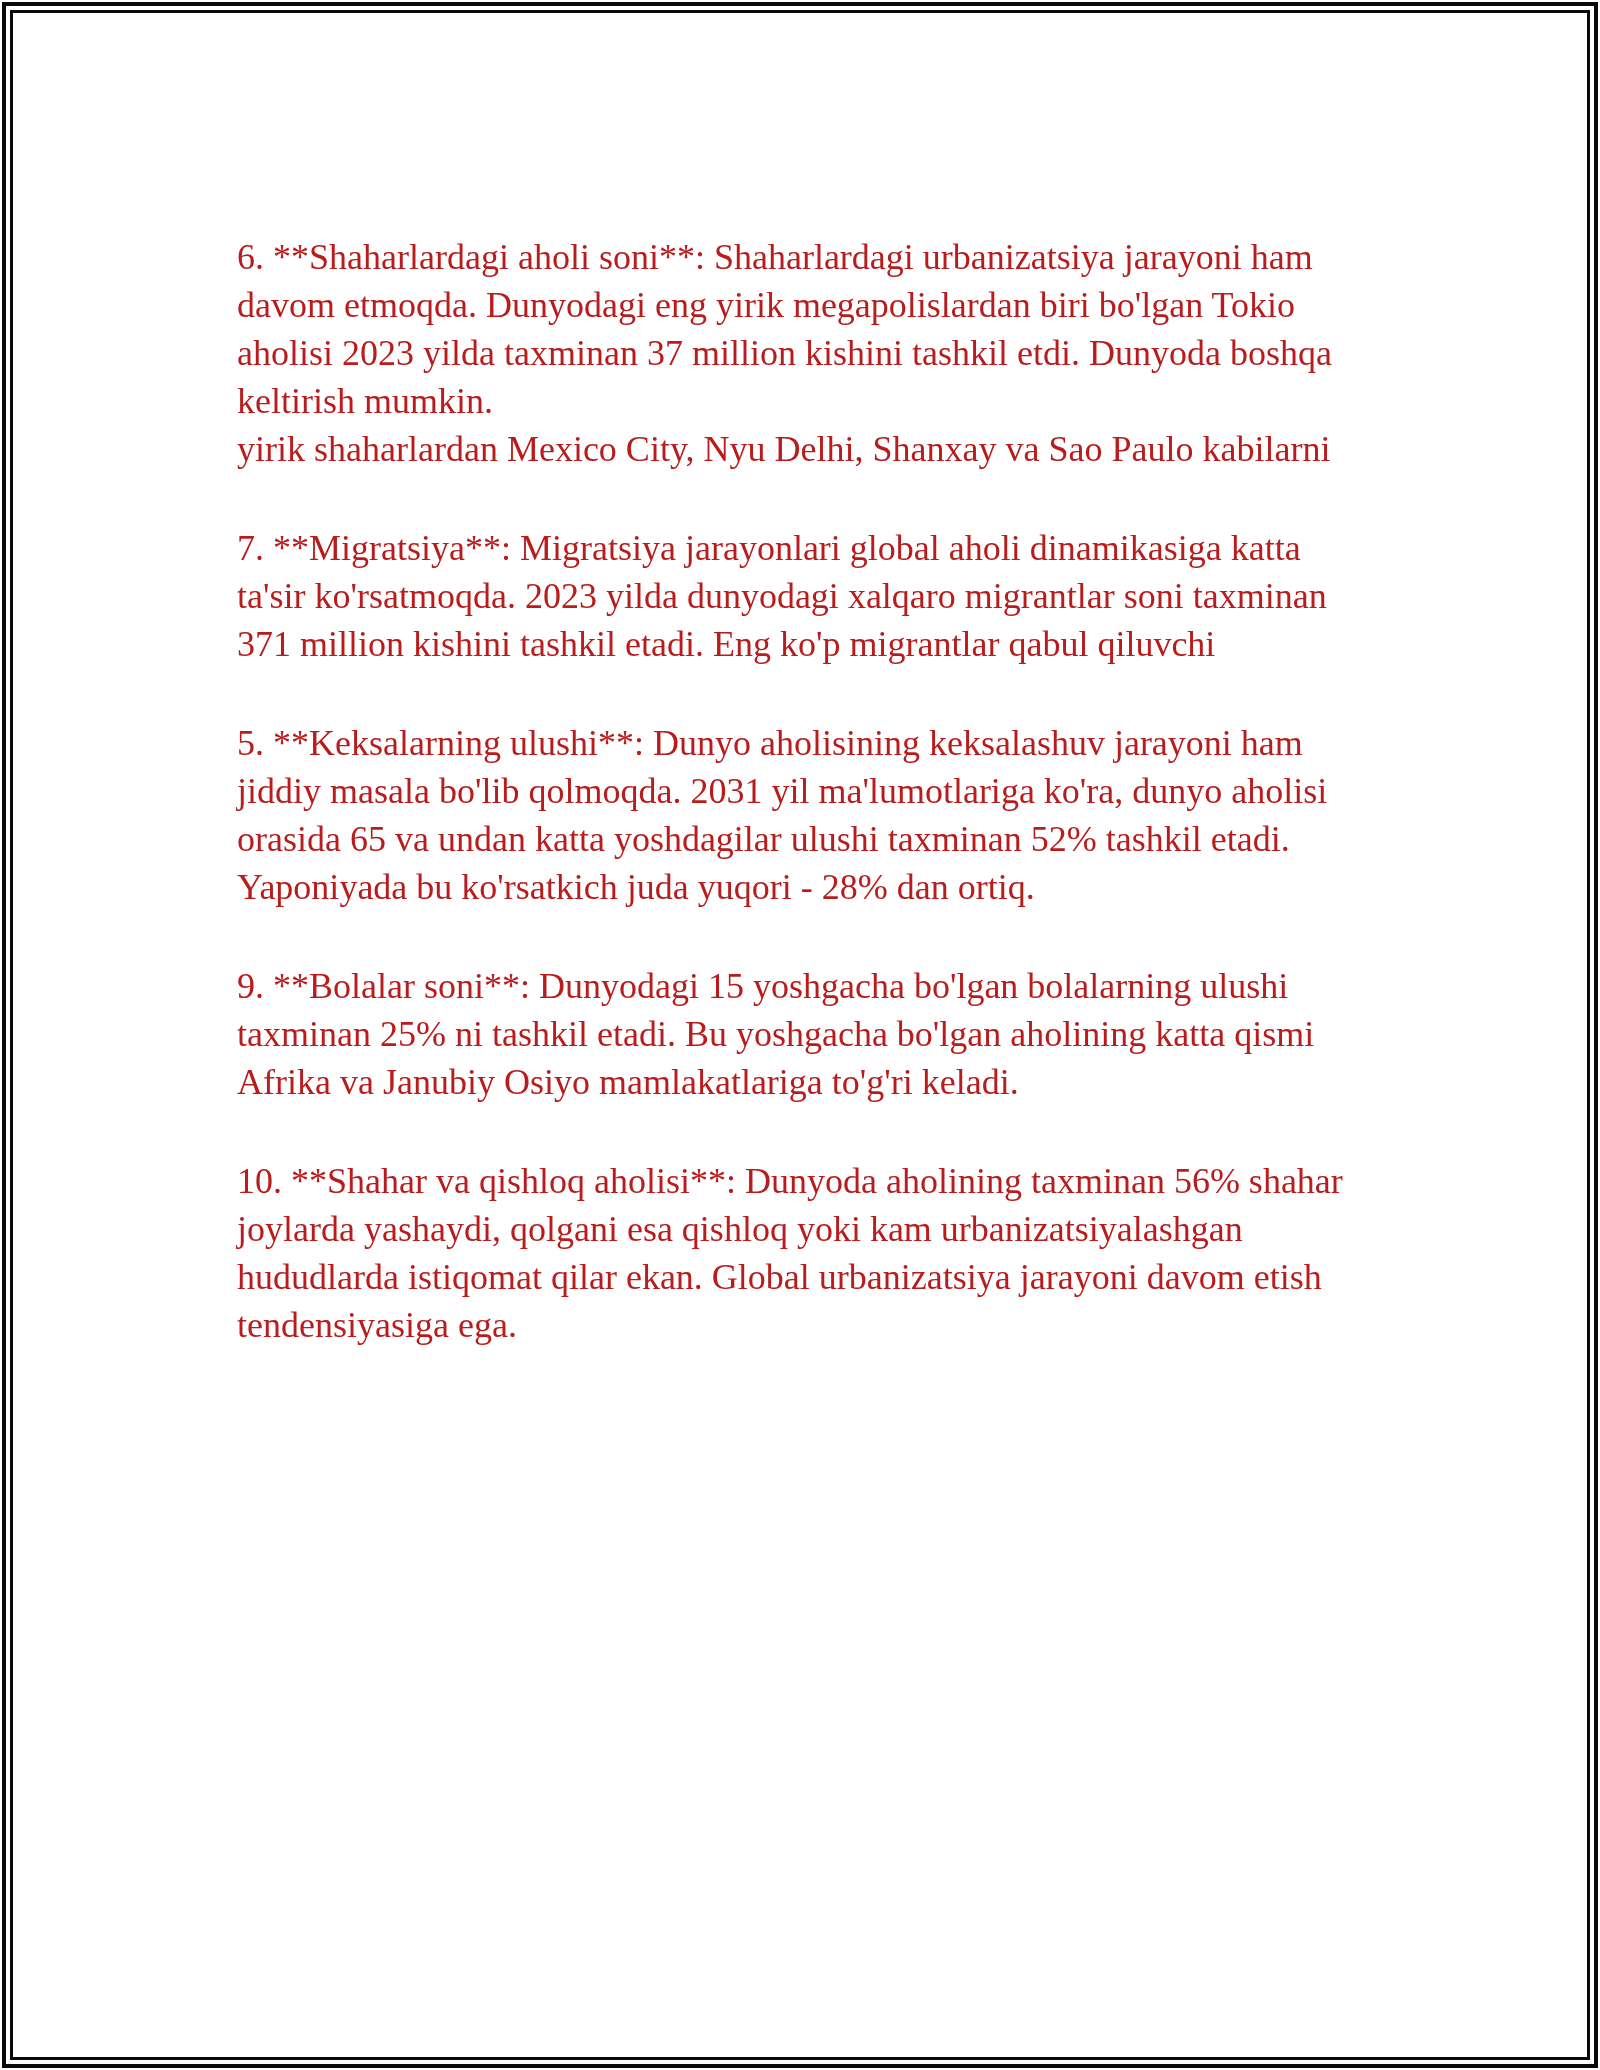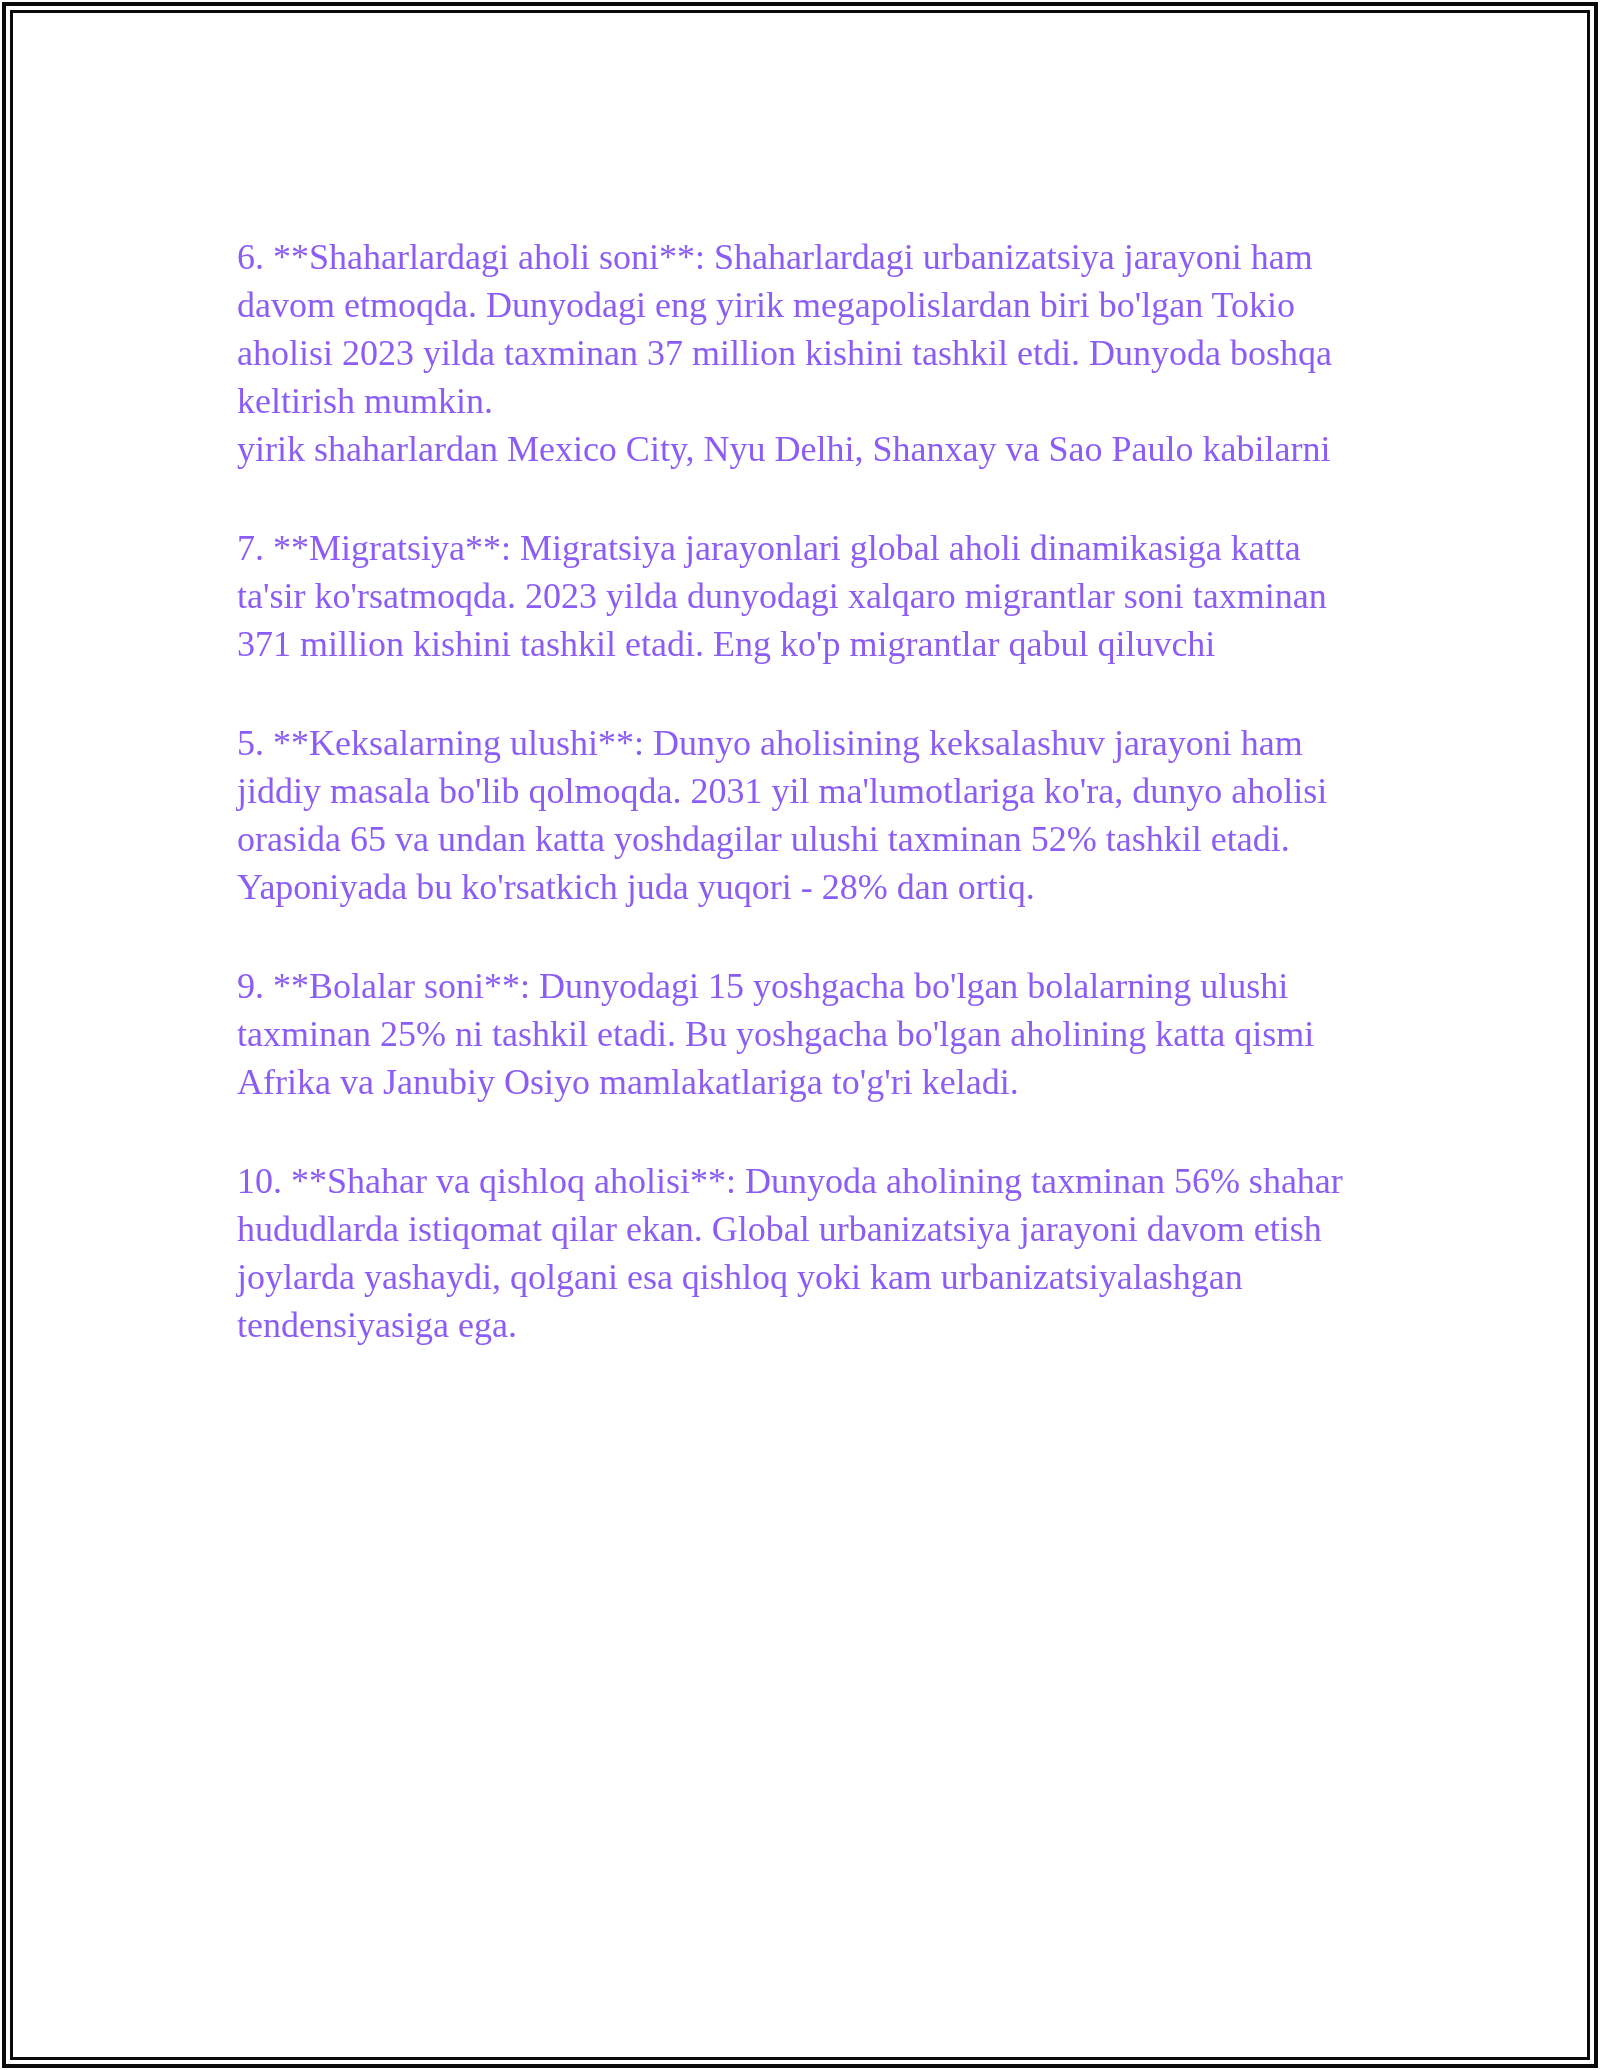--- a/index.html
+++ b/index.html
@@ -34,21 +34,21 @@
   }
   .para {
     margin: 0 0 51px 0;
     padding: 0;
   }
   .line {
     display: block;
     white-space: pre;
     font-size: 36px;
     line-height: 48px;
-    color: #8b5cf6;
+    color: #b91c1c;
     font-weight: 400;
   }
 </style>
 </head>
 <body>
 
 <div class="frame-outer"></div>
 <div class="frame-inner"></div>
 
 <main class="content">
@@ -75,18 +75,18 @@
   </p>
 
   <p class="para">
     <span class="line">9. **Bolalar soni**: Dunyodagi 15 yoshgacha bo'lgan bolalarning ulushi</span>
     <span class="line">taxminan 25% ni tashkil etadi. Bu yoshgacha bo'lgan aholining katta qismi</span>
     <span class="line">Afrika va Janubiy Osiyo mamlakatlariga to'g'ri keladi.</span>
   </p>
 
   <p class="para">
     <span class="line">10. **Shahar va qishloq aholisi**: Dunyoda aholining taxminan 56% shahar</span>
+    <span class="line">joylarda yashaydi, qolgani esa qishloq yoki kam urbanizatsiyalashgan</span>
     <span class="line">hududlarda istiqomat qilar ekan. Global urbanizatsiya jarayoni davom etish</span>
-    <span class="line">joylarda yashaydi, qolgani esa qishloq yoki kam urbanizatsiyalashgan</span>
     <span class="line">tendensiyasiga ega.</span>
   </p>
 
 </main>
 
 </body></html>

